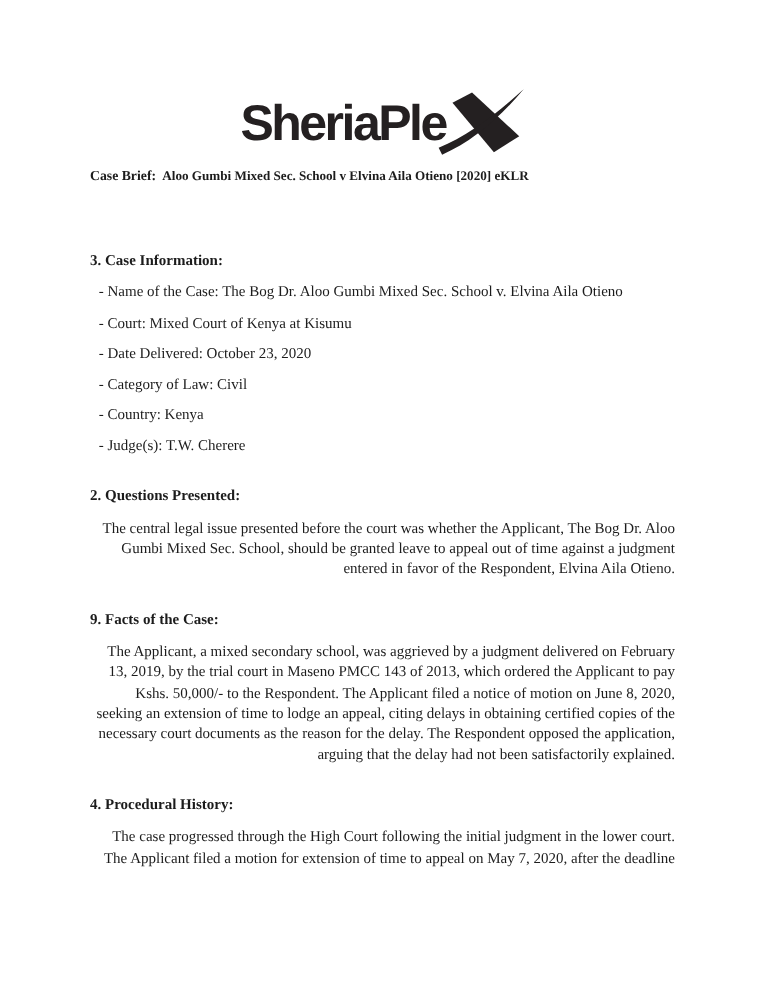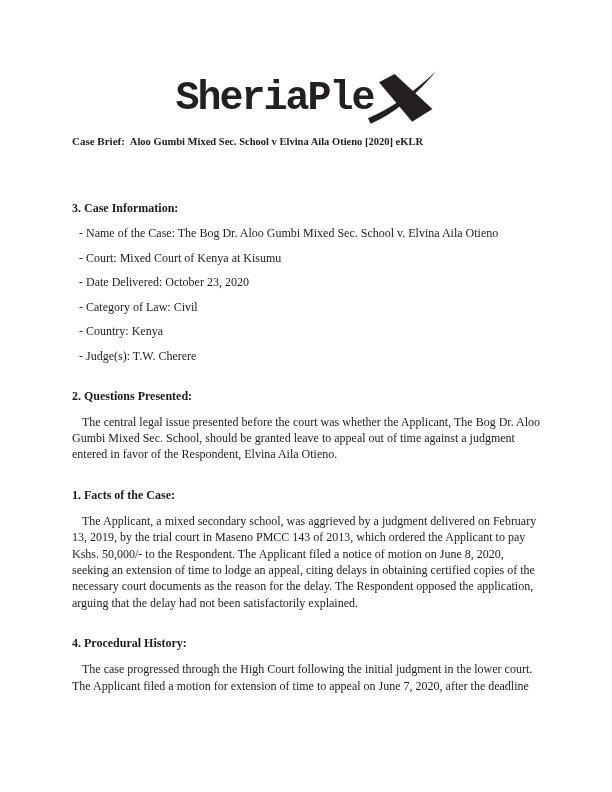--- a/index.html
+++ b/index.html
@@ -16,21 +16,21 @@
   }
   
   .logo-row {
     margin-top: 70px;
     height: 58px;
     display: flex;
     justify-content: center;
     align-items: flex-end;
   }
   .wordmark {
-    font-family: Liberation Mono, monospace;
+    font-family: Liberation Sans, sans-serif;
     font-weight: 900;
     font-size: 40px;
     line-height: 58px;
     letter-spacing: -2px;
     color: #242021;
     white-space: nowrap;
   }
   .xmark {
     width: 70px;
     height: 56px;
@@ -69,21 +69,21 @@
     font-size: 12px;
     line-height: 15px;
     margin: 0 0 9.5px 0;
     padding-left: 7px;
   }
   p.para {
     font-size: 12px;
     line-height: 16.4px;
     margin: 0;
     text-indent: 10px;
-    text-align: left;
+    text-align: right;
   }
 </style>
 </head>
 <body>
 
 <div class="page">
 
   <div class="logo-row">
     <span class="wordmark">SheriaPle</span>
     <svg class="xmark" viewBox="0 0 76 58" xmlns="http://www.w3.org/2000/svg" aria-hidden="true">
@@ -109,23 +109,23 @@
       <p class="item">- Country: Kenya</p>
       <p class="item">- Judge(s): T.W. Cherere</p>
     </section>
 
     <section class="next">
       <h2 class="sec-heading">2. Questions Presented:</h2>
       <p class="para">The central legal issue presented before the court was whether the Applicant, The Bog Dr. Aloo Gumbi Mixed Sec. School, should be granted leave to appeal out of time against a judgment entered in favor of the Respondent, Elvina Aila Otieno.</p>
     </section>
 
     <section class="next">
-      <h2 class="sec-heading">1. Facts of the Case:</h2>
+      <h2 class="sec-heading">9. Facts of the Case:</h2>
       <p class="para">The Applicant, a mixed secondary school, was aggrieved by a judgment delivered on February 13, 2019, by the trial court in Maseno PMCC 143 of 2013, which ordered the Applicant to pay Kshs. 50,000/- to the Respondent. The Applicant filed a notice of motion on June 8, 2020, seeking an extension of time to lodge an appeal, citing delays in obtaining certified copies of the necessary court documents as the reason for the delay. The Respondent opposed the application, arguing that the delay had not been satisfactorily explained.</p>
     </section>
 
     <section class="next">
       <h2 class="sec-heading">4. Procedural History:</h2>
-      <p class="para">The case progressed through the High Court following the initial judgment in the lower court. The Applicant filed a motion for extension of time to appeal on June 7, 2020, after the deadline</p>
+      <p class="para">The case progressed through the High Court following the initial judgment in the lower court. The Applicant filed a motion for extension of time to appeal on May 7, 2020, after the deadline</p>
     </section>
 
   </div>
 </div>
 
 </body></html>

